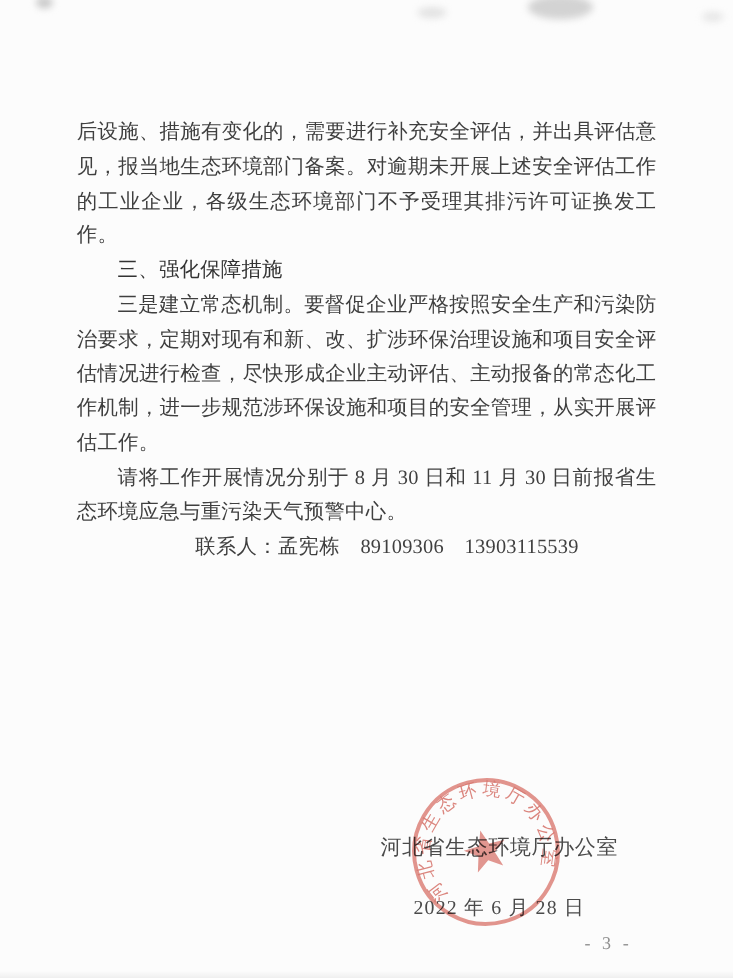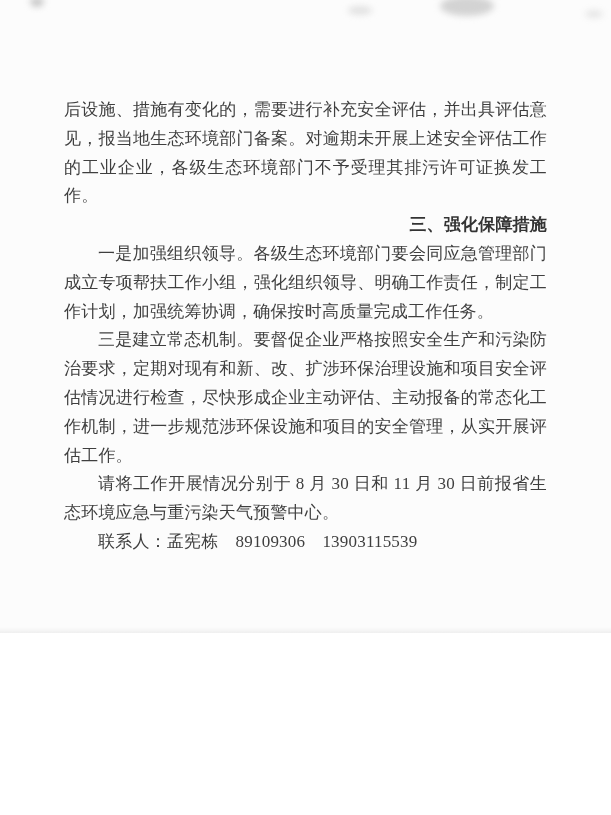--- a/index.html
+++ b/index.html
@@ -1,19 +1,19 @@
 <!DOCTYPE html>
 <html><head>
 <meta charset="utf-8">
 <style>
   html, body { margin: 0; padding: 0; background: #ffffff; }
   .page {
     position: relative;
     width: 611px;
-    height: 633px;
+    height: 815px;
     background: #fcfcfc;
     overflow: hidden;
     font-family: "Liberation Serif", serif;
   }
   
   .smudge { position: absolute; border-radius: 50%; filter: blur(3px); }
   .smudge.s1 { left: 30px;  top: -3px; width: 14px; height: 10px; background: #c9c9c9; }
   .smudge.s2 { left: 348px; top: 6px;  width: 24px; height: 9px;  background: #e2e2e2; }
   .smudge.s3 { left: 440px; top: -4px; width: 54px; height: 20px; background: #d3d3d3; }
   .smudge.s4 { left: 585px; top: 10px; width: 18px; height: 8px;  background: #e6e6e6; }
@@ -27,25 +27,25 @@
     line-height: 28.8px;
     letter-spacing: 0.2px;
     color: #3f3f3f;
     text-align: justify;
     text-justify: inter-character;
   }
   .para { margin: 0; text-indent: 2em; }
   .para.cont { text-indent: 0; }
   .para.heading {
     font-family: "Liberation Sans", sans-serif;
-    font-weight: bold;
+    font-weight: normal;
     color: #333333;
-    text-align: right;
+    text-align: left;
   }
-  .para.contact { text-align: left; }
+  .para.contact { text-align: center; }
 
   .signature {
     position: absolute;
     left: 316px;
     top: 694px;
     width: 200px;
     text-align: center;
     color: #4a4a4a;
   }
   .signature .office {
@@ -96,21 +96,20 @@
 <div class="page">
 
   <div class="smudge s1"></div>
   <div class="smudge s2"></div>
   <div class="smudge s3"></div>
   <div class="smudge s4"></div>
 
   <div class="doc-body">
     <p class="para cont">后设施、措施有变化的，需要进行补充安全评估，并出具评估意见，报当地生态环境部门备案。对逾期未开展上述安全评估工作的工业企业，各级生态环境部门不予受理其排污许可证换发工作。</p>
     <p class="para heading">三、强化保障措施</p>
-    <p class="para">一是加强组织领导。各级生态环境部门要会同应急管理部门成立专项帮扶工作小组，强化组织领导、明确工作责任，制定工作计划，加强统筹协调，确保按时高质量完成工作任务。</p>
     <p class="para">三是建立常态机制。要督促企业严格按照安全生产和污染防治要求，定期对现有和新、改、扩涉环保治理设施和项目安全评估情况进行检查，尽快形成企业主动评估、主动报备的常态化工作机制，进一步规范涉环保设施和项目的安全管理，从实开展评估工作。</p>
     <p class="para">请将工作开展情况分别于 8 月 30 日和 11 月 30 日前报省生态环境应急与重污染天气预警中心。</p>
     <p class="para contact">联系人：孟宪栋　89109306　13903115539</p>
   </div>
 
   <div class="signature">
     <div class="office">河北省生态环境厅办公室</div>
     <div class="date">2022 年 6 月 28 日</div>
   </div>
 

